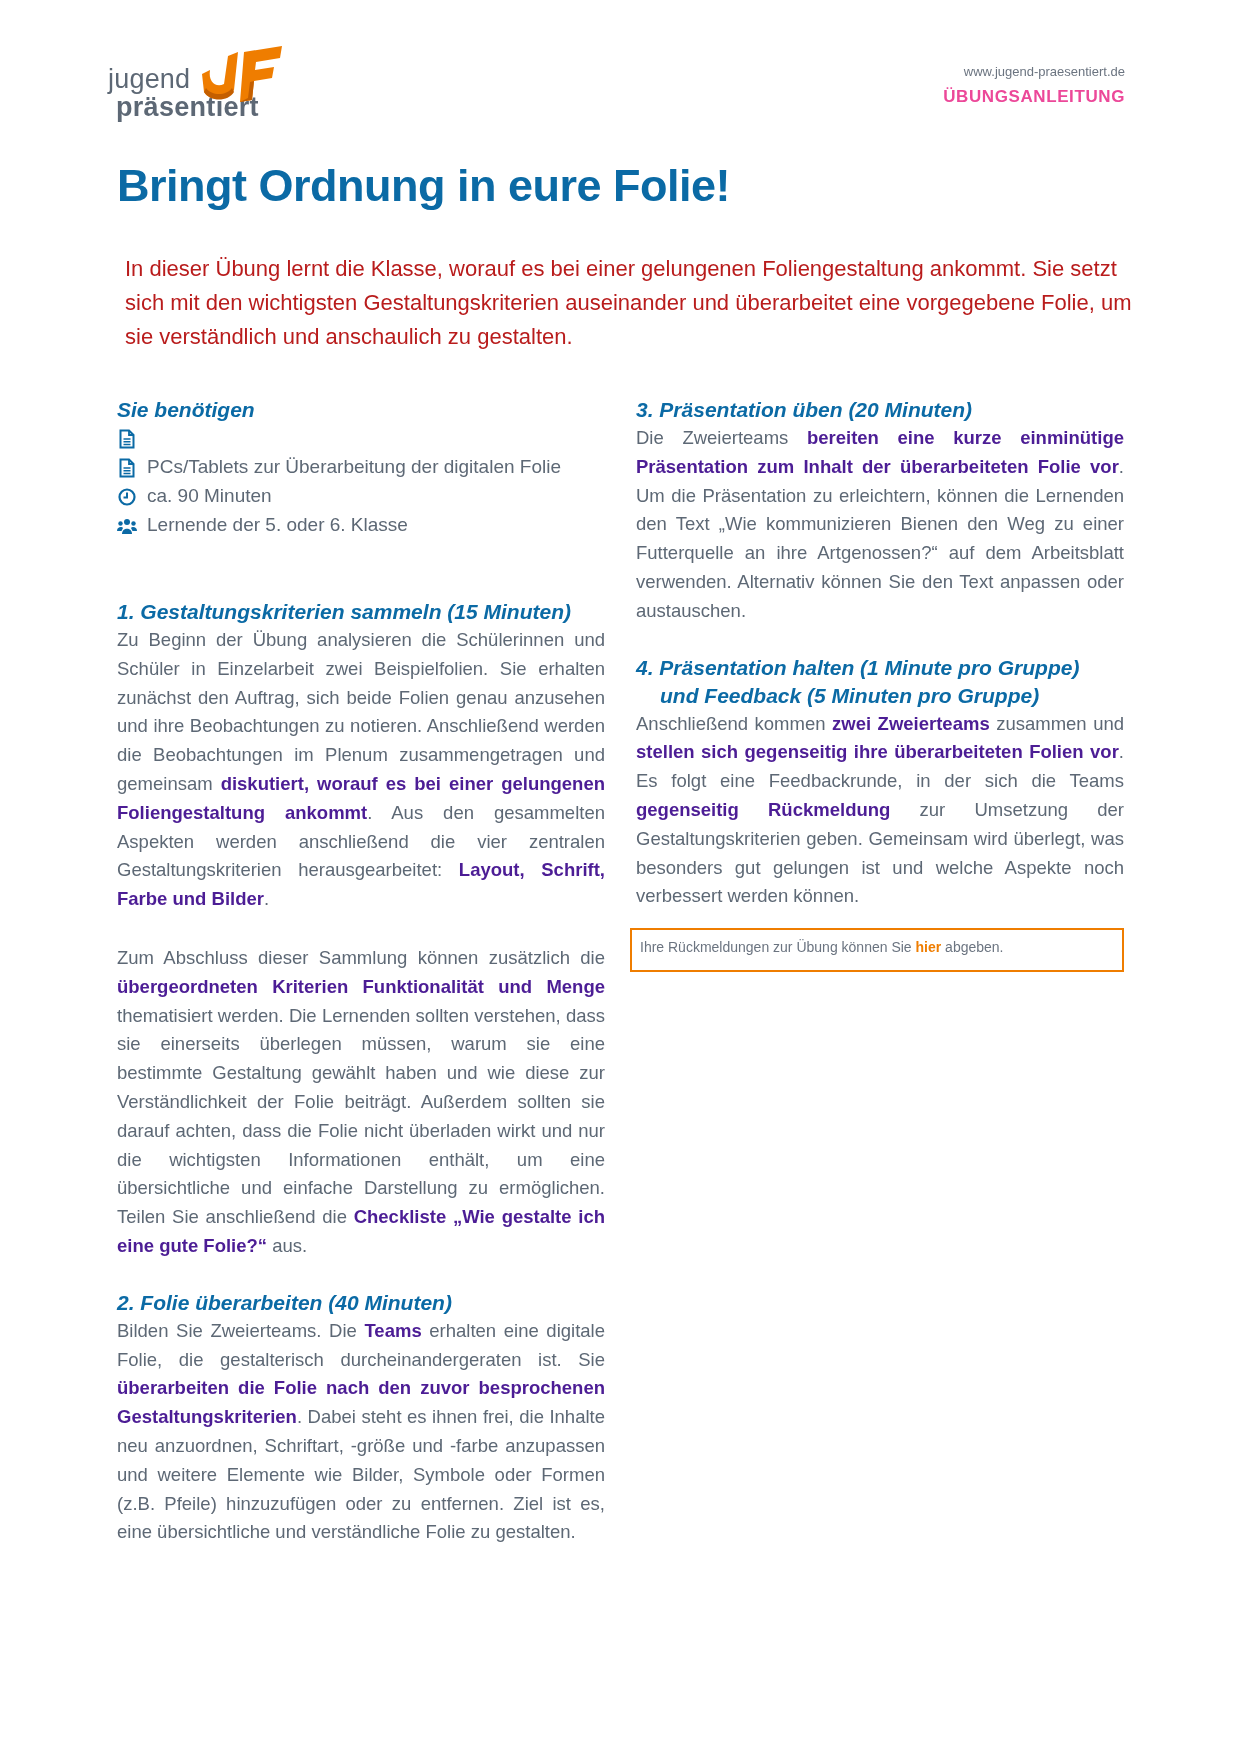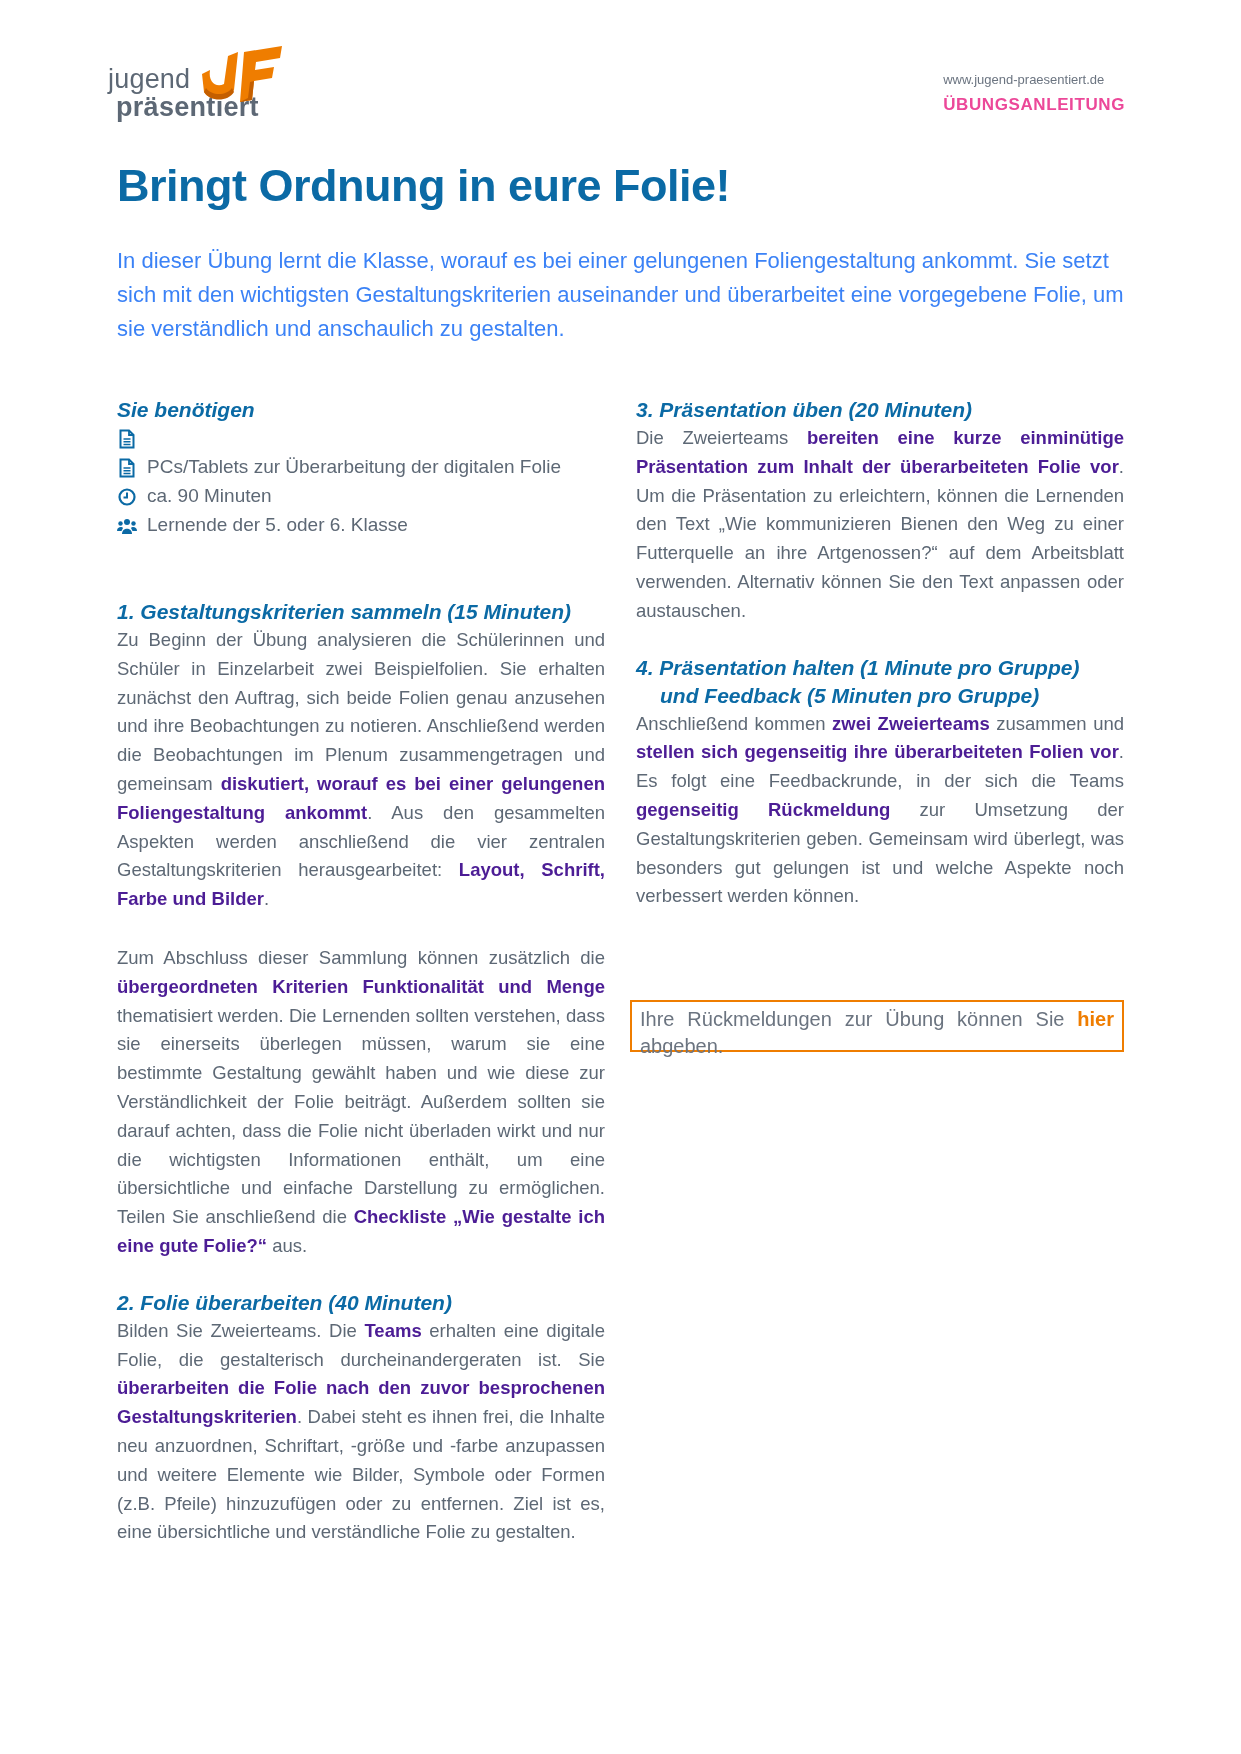--- a/index.html
+++ b/index.html
@@ -6,26 +6,26 @@
     body {
       width: 1241px; height: 1754px; position: relative; overflow: hidden;
       font-family: "Liberation Sans", "DejaVu Sans", sans-serif;
       color: #5d6875;
     }
     .logo { position: absolute; left: 108px; top: 44px; width: 180px; height: 86px; }
     .logo-jugend { position: absolute; left: 0; top: 20px; font-size: 27px; color: #5d6875; letter-spacing: 0.2px; }
     .logo-praes { position: absolute; left: 8px; top: 48px; font-size: 27px; font-weight: bold; color: #5d6875; letter-spacing: 0.3px; }
     .logo-mark { position: absolute; left: 90px; top: 0; width: 86px; height: 60px; }
 
-    .header-right { position: absolute; right: 116px; top: 72px; text-align: left; }
+    .header-right { position: absolute; right: 116px; top: 64px; text-align: right; }
     .site-url { font-size: 13px; color: #6b7480; }
     .doc-type { font-size: 17px; font-weight: bold; color: #ec4899; letter-spacing: 0.6px; margin-top: 8px; }
 
     .title { position: absolute; left: 117px; top: 160px; margin: 0; font-size: 45px; font-weight: bold; color: #0b6aa5; letter-spacing: -0.5px; }
-    .intro { position: absolute; left: 117px; top: 244px; width: 1010px; margin: 0; font-size: 22px; line-height: 34px; color: #3b82f6; }
+    .intro { position: absolute; left: 117px; top: 244px; width: 1010px; margin: 8px; font-size: 22px; line-height: 34px; color: #b91c1c; }
 
     .col { position: absolute; width: 488px; font-size: 18.5px; line-height: 28.8px; color: #5d6875; }
     .col-left { left: 117px; top: 396px; }
     .col-right { left: 636px; top: 396px; }
 
     h2.sec { margin: 0; font-size: 21px; font-weight: bold; color: #0b6aa5; line-height: 28px; font-style: italic; }
     .p { margin: 0; text-align: justify; }
     .p b { color: #4c1d95; }
 
     .needs-list { list-style: none; margin: 0; padding: 0; }
@@ -33,23 +33,23 @@
     .needs-list .ico { width: 20px; height: 22px; margin-right: 10px; display: inline-flex; align-items: center; justify-content: center; }
 
     .gap-sm { height: 28px; }
     .gap-md { height: 56px; }
     .gap-lg { height: 60px; }
 
     .h4-wrap { padding-left: 0; }
     .h4-line2 { padding-left: 24px; display: block; }
 
     .feedback-box {
-      position: absolute; left: 630px; top: 1000px; width: 494px; height: 52px;
+      position: absolute; left: 630px; top: 928px; width: 494px; height: 44px;
       border: 2px solid #ef7d00; box-sizing: border-box; padding: 4px 8px;
-      font-size: 20px; line-height: 27px; color: #6b7480; text-align: justify;
+      font-size: 14px; line-height: 27px; color: #6b7480; text-align: justify;
     }
     .feedback-box .link { color: #ef7d00; font-weight: bold; text-decoration: none; cursor: pointer; }
   </style>
 </head>
 <body>
 
 <div class="logo">
   <span class="logo-jugend">jugend</span>
   <span class="logo-praes">präsentiert</span>
   <svg class="logo-mark" viewBox="0 0 86 60">

